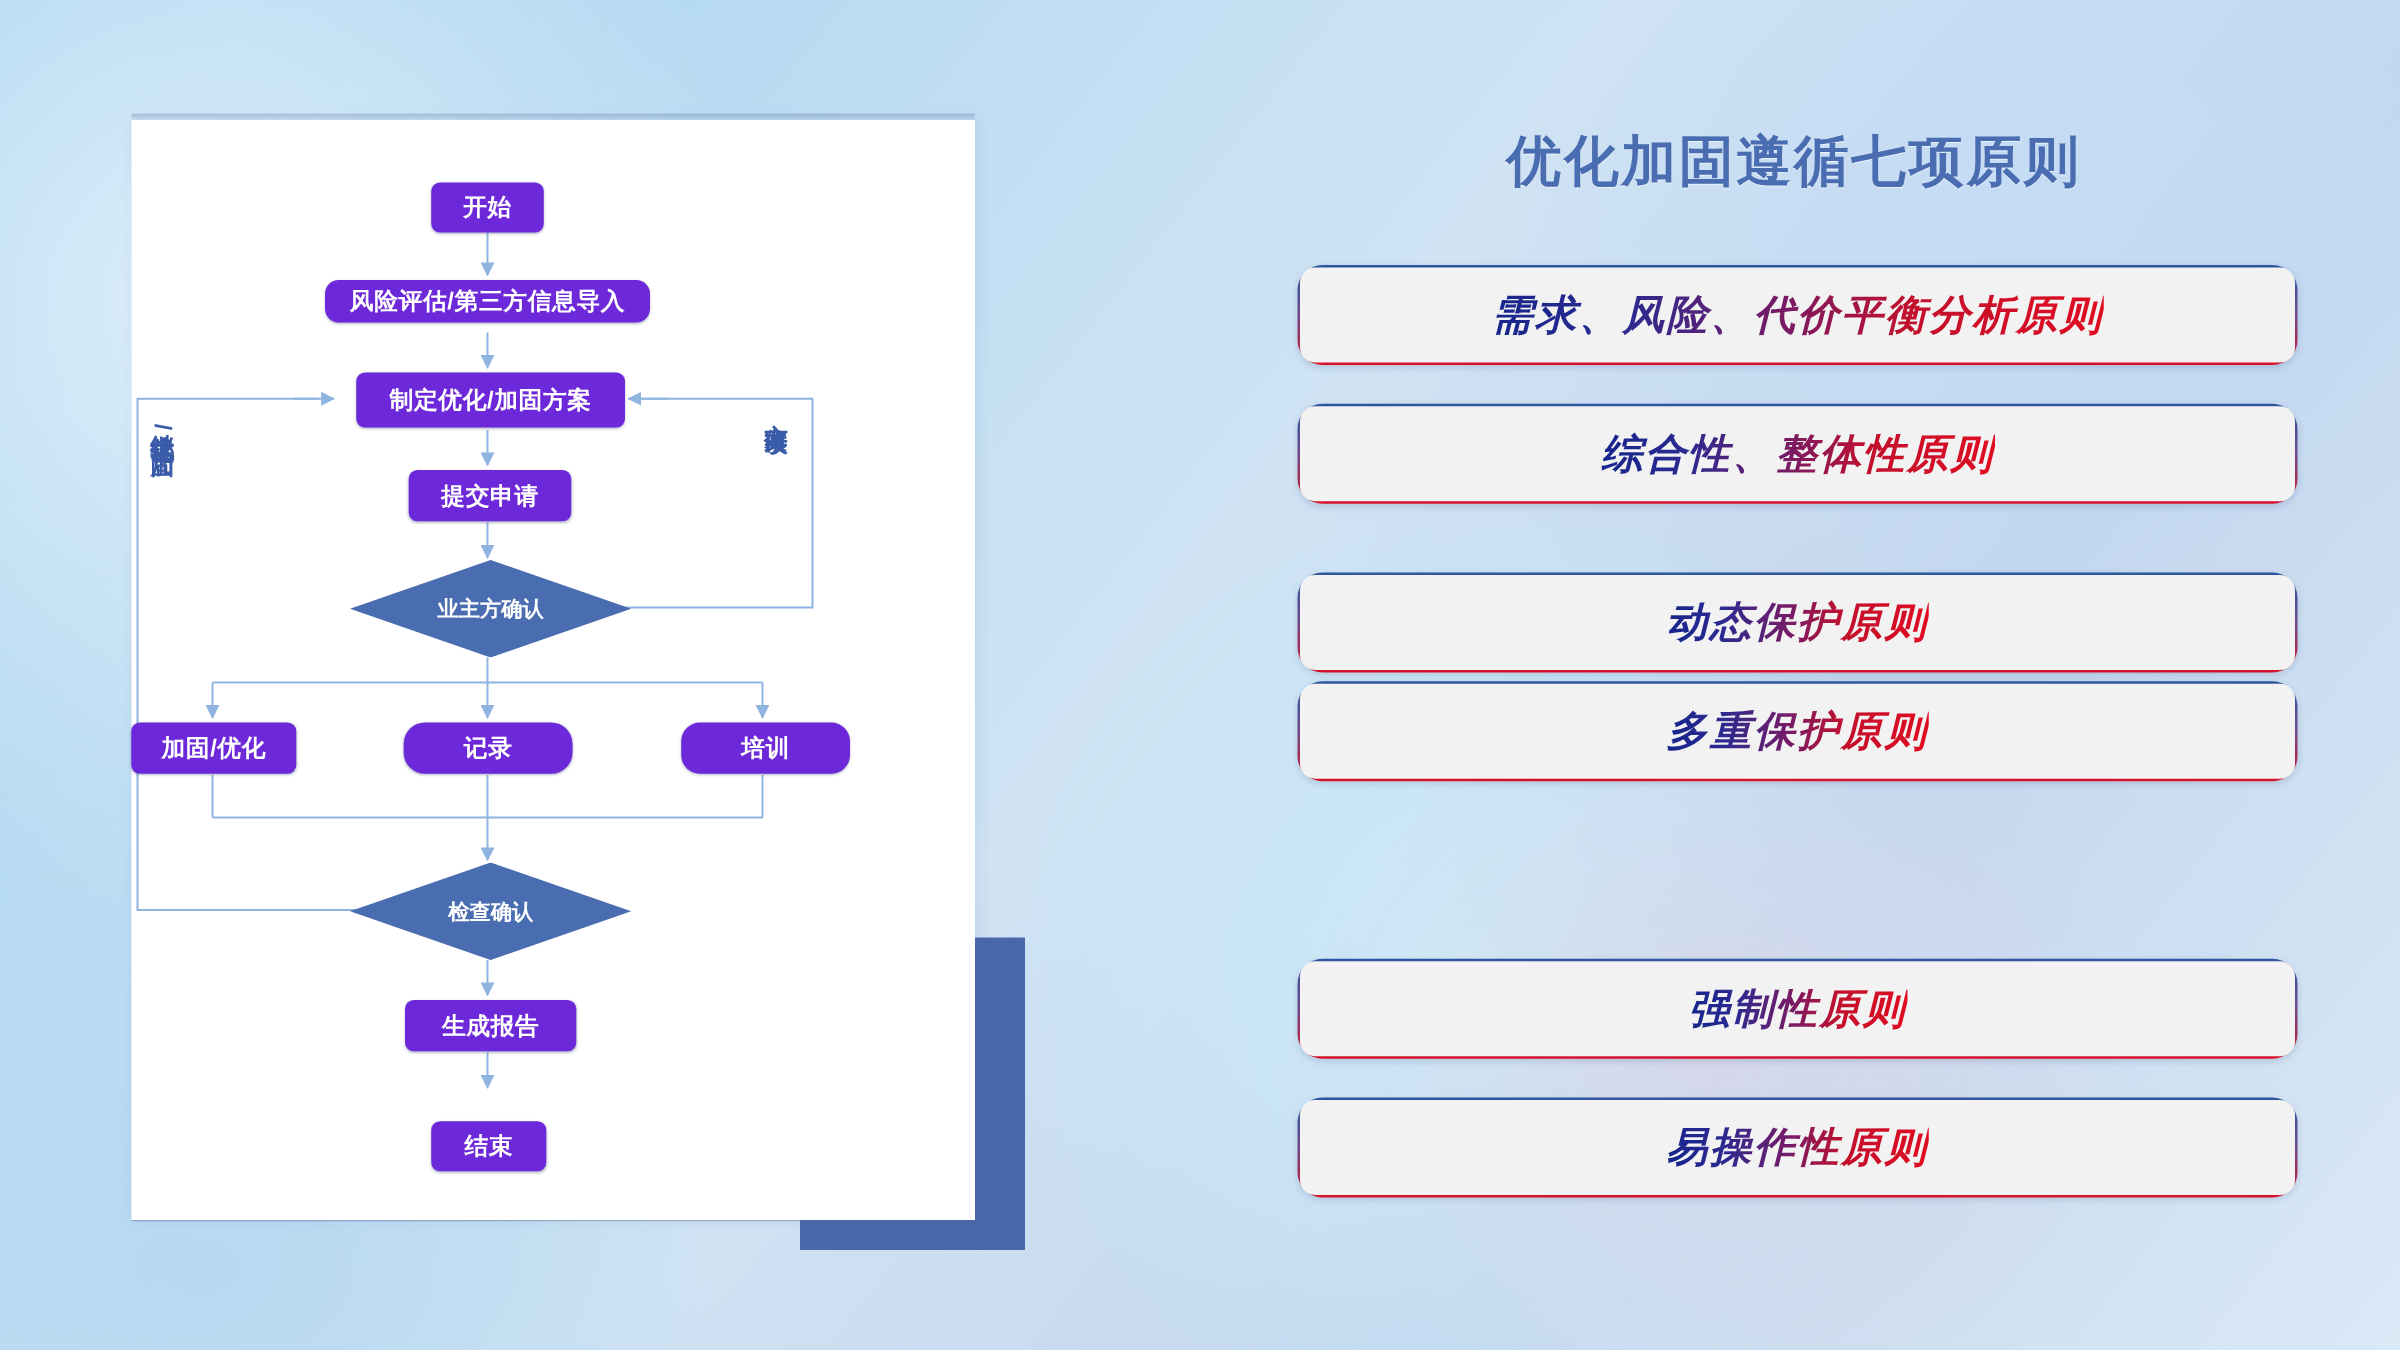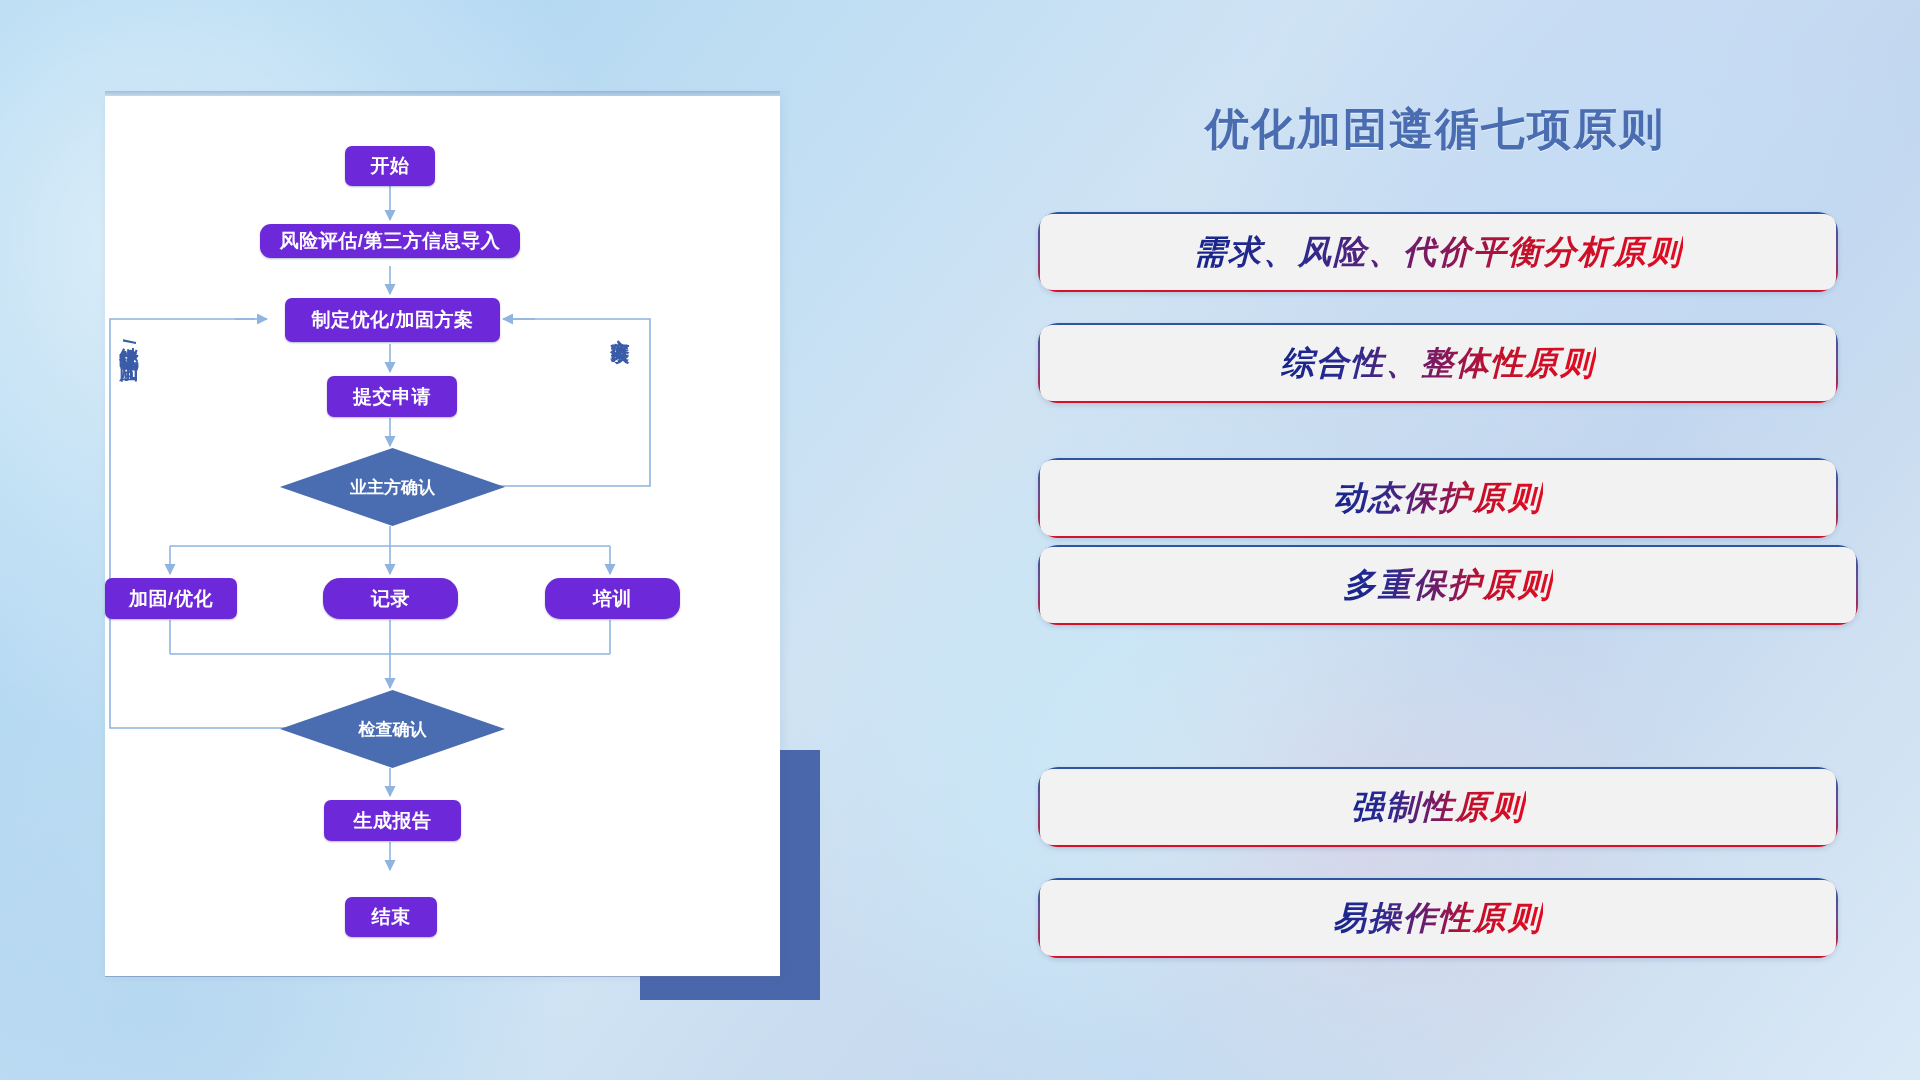--- a/index.html
+++ b/index.html
@@ -223,21 +223,21 @@
   </div>
 
   <div class="pill-wrap" style="top:334px;margin-top:24px;">
     <div class="pill">
       <div class="pill-inner">
         <span class="pill-text">动态保护原则</span>
       </div>
     </div>
   </div>
 
-  <div class="pill-wrap" style="top:445px;padding-left:20px;">
+  <div class="pill-wrap" style="top:445px;">
     <div class="pill">
       <div class="pill-inner">
         <span class="pill-text">多重保护原则</span>
       </div>
     </div>
   </div>
 
 
   <div class="pill-wrap" style="top:667px;">
     <div class="pill">

